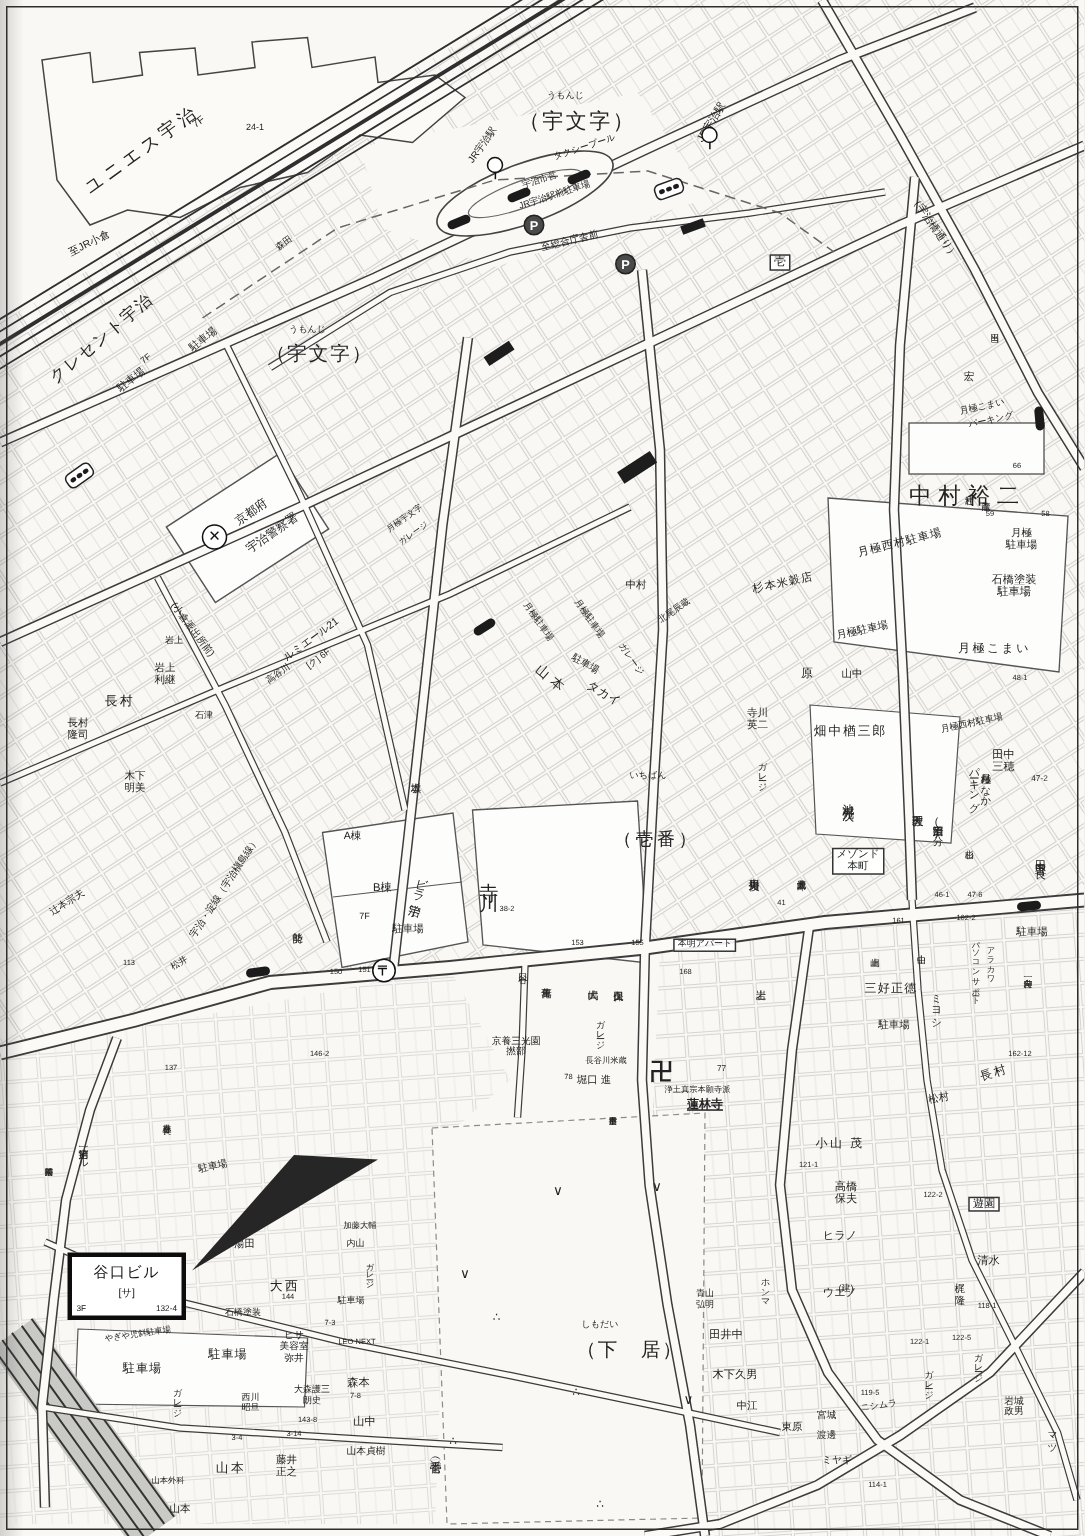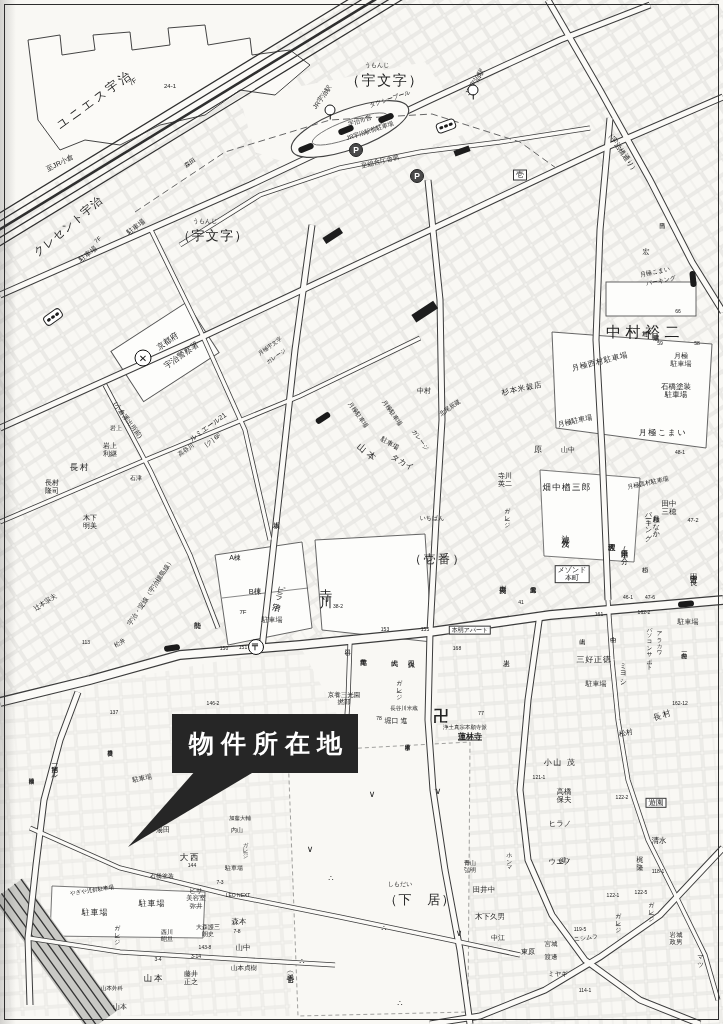--- a/index.html
+++ b/index.html
@@ -391,20 +391,25 @@
       <div class="ic ic-busstop" style="left: 346px; top: 130px; --r: -22deg;"></div>
       <div class="ic ic-busstop" style="left: 386px; top: 118px; --r: -22deg;"></div>
       <div class="ic ic-station" style="left: 330px; top: 110px;"></div>
       <div class="ic ic-station" style="left: 473px; top: 90px;"></div>
     </div>
 
   <svg class="over" width="723" height="1024" viewBox="0 0 723 1024">
     <polygon points="196,770 252,773 128,847" fill="#262626"></polygon>
   </svg>
 
-  <div class="callout">
-    <span>物件所在地</span>
+
+  <div class="property">
+    <div class="name">谷口ビル</div>
+    <div class="unit">[サ]</div>
+    <div class="foot">
+      <span>3F</span>
+      <span>132-4</span>
+    </div>
   </div>
-
 
   <div class="scan-left"></div>
   <div class="frame"></div>
 </div>
 
 </body></html>

